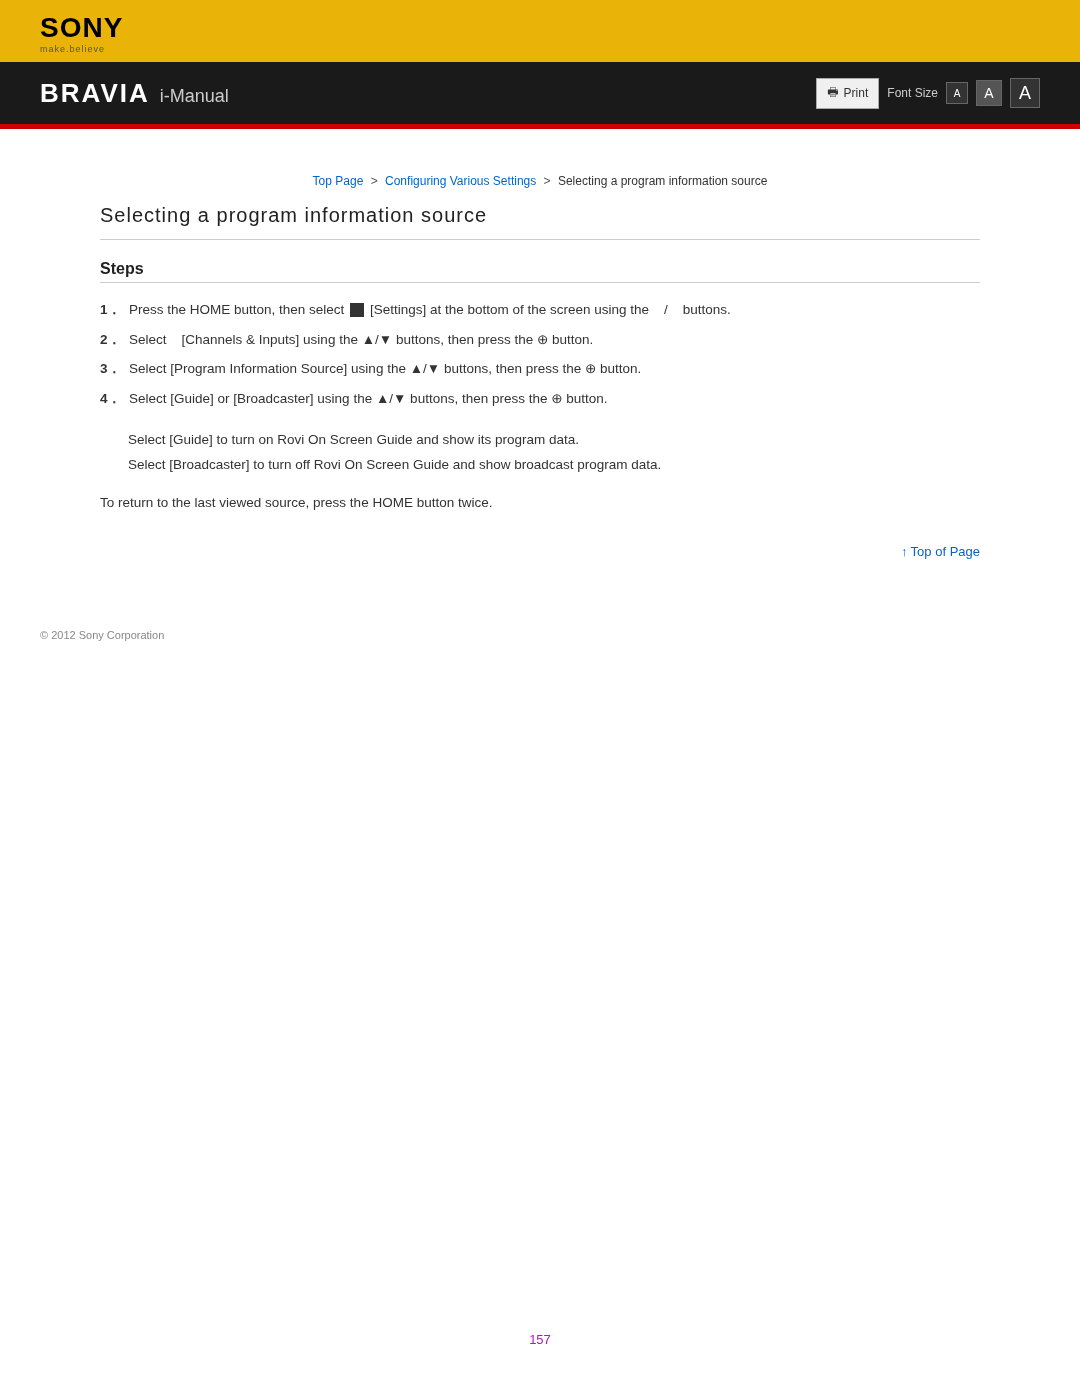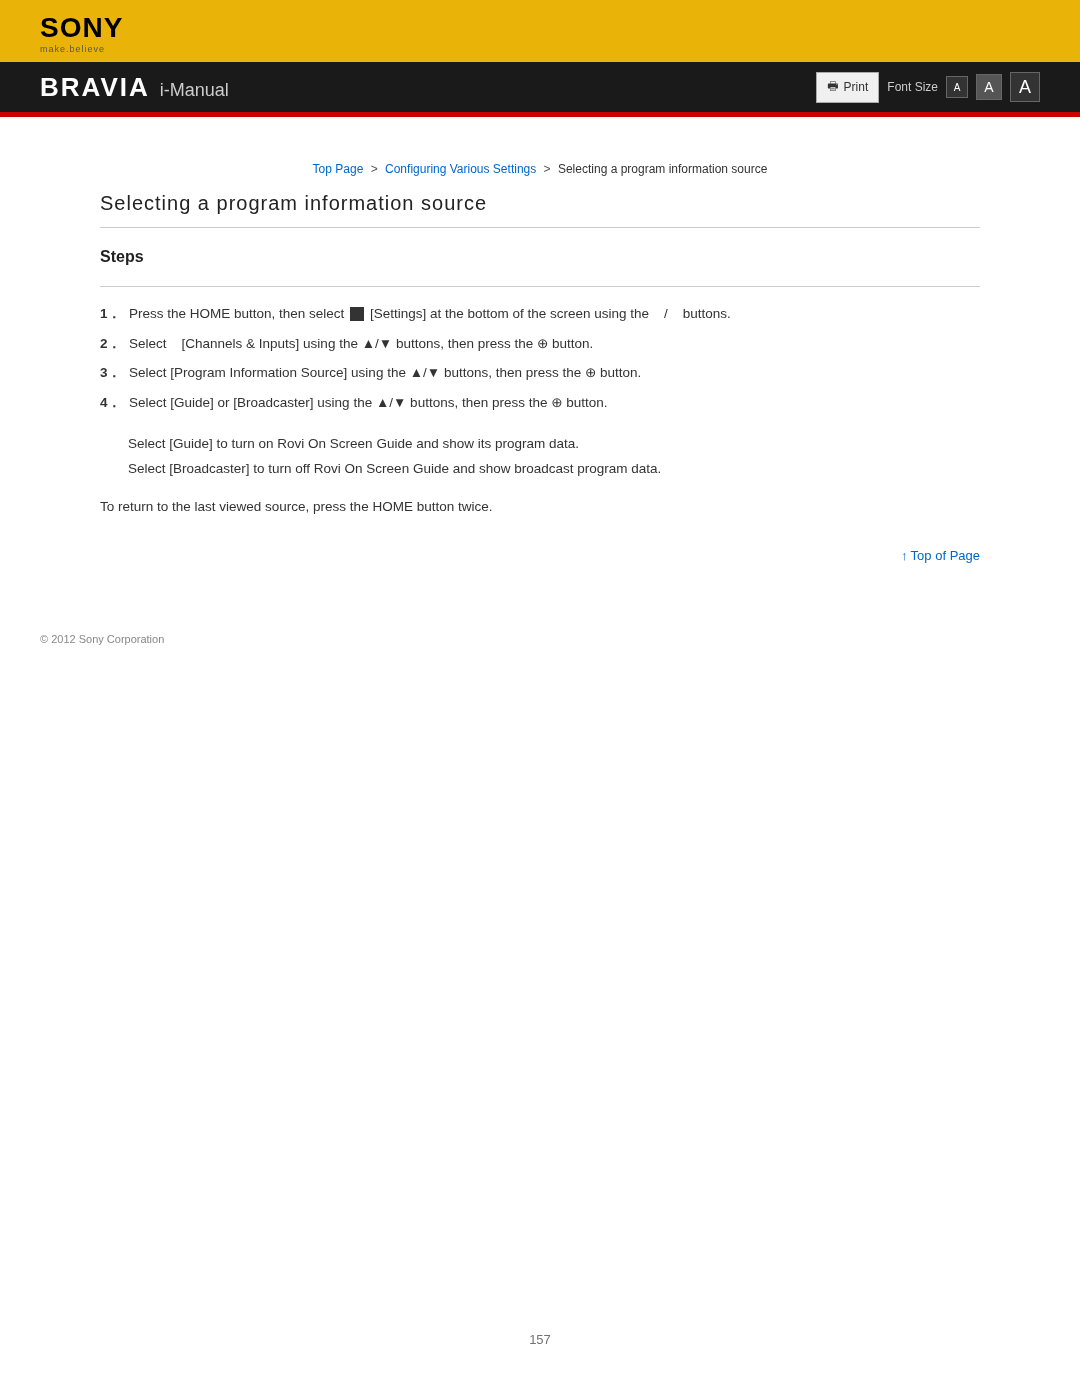--- a/index.html
+++ b/index.html
@@ -31,21 +31,21 @@
     }
     .sony-tagline {
       font-size: 9px;
       color: #555;
       letter-spacing: 1px;
     }
 
     
     .nav-bar {
       background: #1a1a1a;
-      height: 50px;
+      height: 62px;
       display: flex;
       align-items: center;
       padding: 0 40px;
       justify-content: space-between;
     }
     .bravia-brand {
       display: flex;
       align-items: baseline;
       gap: 10px;
     }
@@ -133,21 +133,21 @@
       border-bottom: 1px solid #ccc;
       padding-bottom: 12px;
       margin-bottom: 20px;
     }
 
     .section-heading {
       font-size: 16px;
       font-weight: bold;
       color: #222;
       border-bottom: 1px solid #ccc;
-      padding-bottom: 20px;
+      padding-bottom: 4px;
       margin-bottom: 16px;
     }
 
     .steps-list {
       list-style: none;
       padding: 0;
       margin: 0 0 20px 0;
     }
     .steps-list li {
       display: flex;
@@ -204,21 +204,21 @@
     .copyright {
       font-size: 11px;
       color: #888;
       padding: 10px 40px;
     }
 
     
     .page-number {
       text-align: center;
       font-size: 13px;
-      color: #737373;
+      color: #a21caf;
       padding: 20px 0;
       position: absolute;
       bottom: 30px;
       width: 100%;
     }
 
     .page-wrapper {
       position: relative;
       min-height: 1397px;
     }

